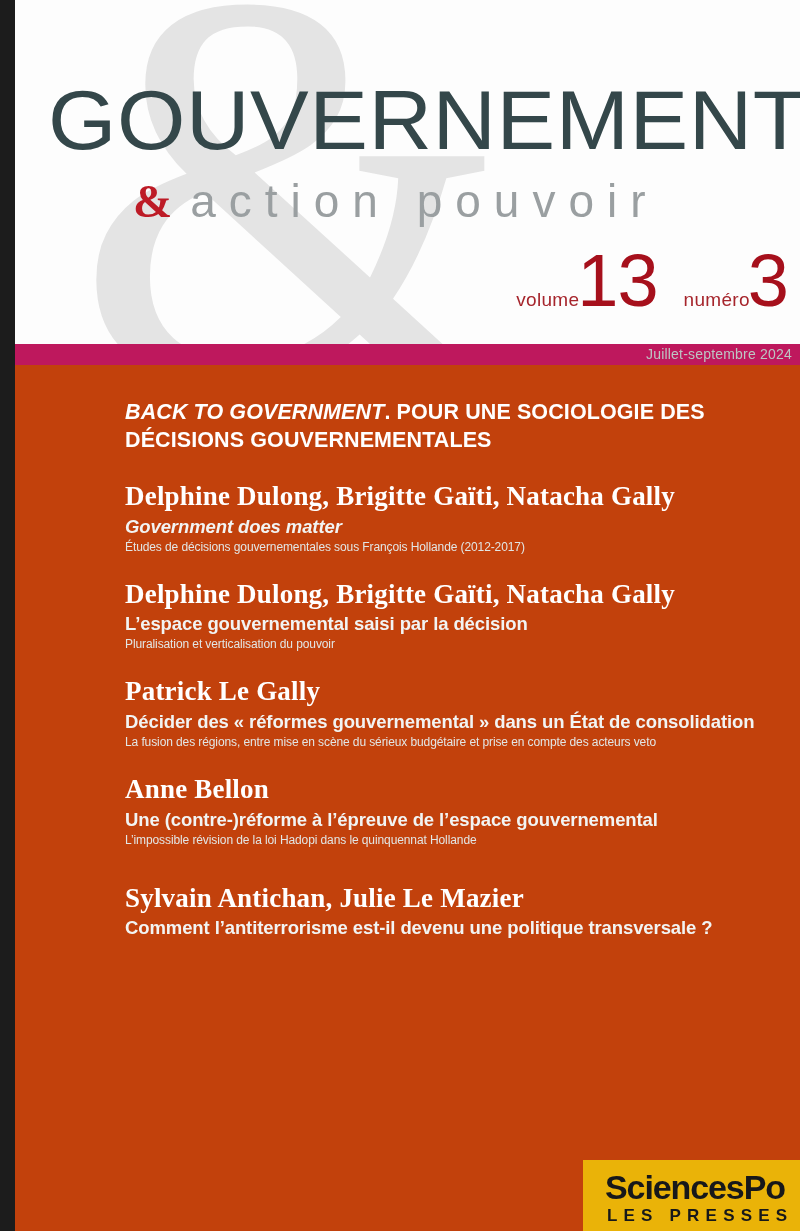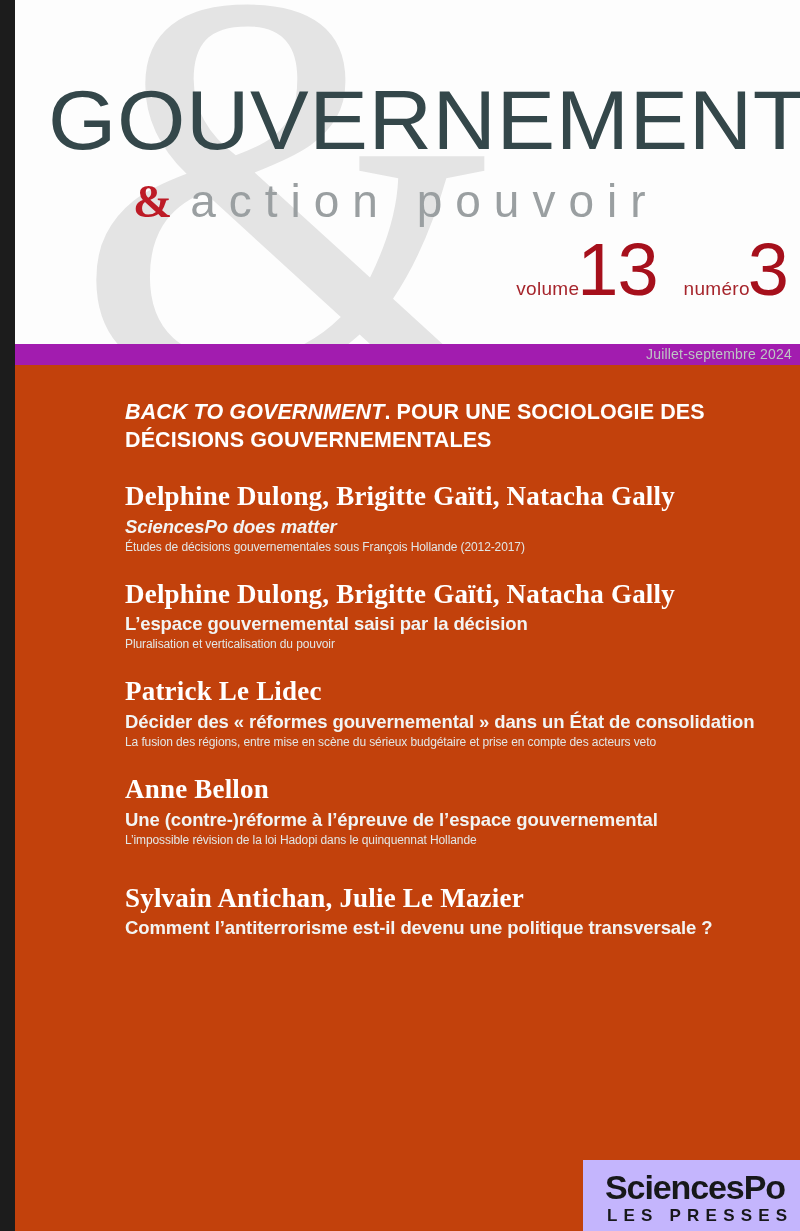--- a/index.html
+++ b/index.html
@@ -87,21 +87,21 @@
     color: #9a9fa1;
     letter-spacing: 13px;
     font-weight: 300;
     margin-left: 18px;
   }
 
   
   .issue-line {
     position: absolute;
     right: 12px;
-    top: 237px;
+    top: 248px;
     color: #a31621;
     white-space: nowrap;
     display: flex;
     align-items: baseline;
     text-align: center;
   }
   .issue-label {
     font-size: 19px;
     font-weight: 300;
     color: #a6252c;
@@ -117,21 +117,21 @@
   }
   .issue-gap { width: 26px; display: inline-block; }
 
   
   .date-band {
     position: absolute;
     left: 15px;
     top: 344px;
     width: 785px;
     height: 32px;
-    background: #a21caf;
+    background: #be185d;
   }
   .date-text {
     position: absolute;
     right: 8px;
     top: 2px;
     font-size: 14px;
     color: #bdc5c4;
     letter-spacing: 0.2px;
     font-weight: 400;
   }
@@ -195,21 +195,21 @@
     letter-spacing: -0.1px;
   }
 
   
   .logo-box {
     position: absolute;
     left: 583px;
     top: 1160px;
     width: 217px;
     height: 71px;
-    background: #c4b5fd;
+    background: #eab308;
   }
   .logo-name {
     position: absolute;
     left: 22px;
     top: 10px;
     font-size: 34px;
     line-height: 1;
     font-weight: 700;
     color: #17181a;
     letter-spacing: -1.1px;
@@ -256,32 +256,32 @@
 
   <div class="body-panel">
     <div class="content">
 
       <h1 class="issue-title">
         <span class="ital">BACK TO GOVERNMENT</span><span>. POUR UNE SOCIOLOGIE DES DÉCISIONS GOUVERNEMENTALES</span>
       </h1>
 
       <div class="article">
         <div class="authors">Delphine Dulong, Brigitte Gaïti, Natacha Gally</div>
-        <div class="art-title ital">SciencesPo does matter</div>
+        <div class="art-title ital">Government does matter</div>
         <div class="art-sub">Études de décisions gouvernementales sous François Hollande (2012-2017)</div>
       </div>
 
       <div class="article">
         <div class="authors">Delphine Dulong, Brigitte Gaïti, Natacha Gally</div>
         <div class="art-title">L’espace gouvernemental saisi par la décision</div>
         <div class="art-sub">Pluralisation et verticalisation du pouvoir</div>
       </div>
 
       <div class="article">
-        <div class="authors">Patrick Le Lidec</div>
+        <div class="authors">Patrick Le Gally</div>
         <div class="art-title">Décider des « réformes gouvernemental » dans un État de consolidation</div>
         <div class="art-sub">La fusion des régions, entre mise en scène du sérieux budgétaire et prise en compte des acteurs veto</div>
       </div>
 
 
       <div class="article">
         <div class="authors">Anne Bellon</div>
         <div class="art-title">Une (contre-)réforme à l’épreuve de l’espace gouvernemental</div>
         <div class="art-sub">L’impossible révision de la loi Hadopi dans le quinquennat Hollande</div>
       </div>

